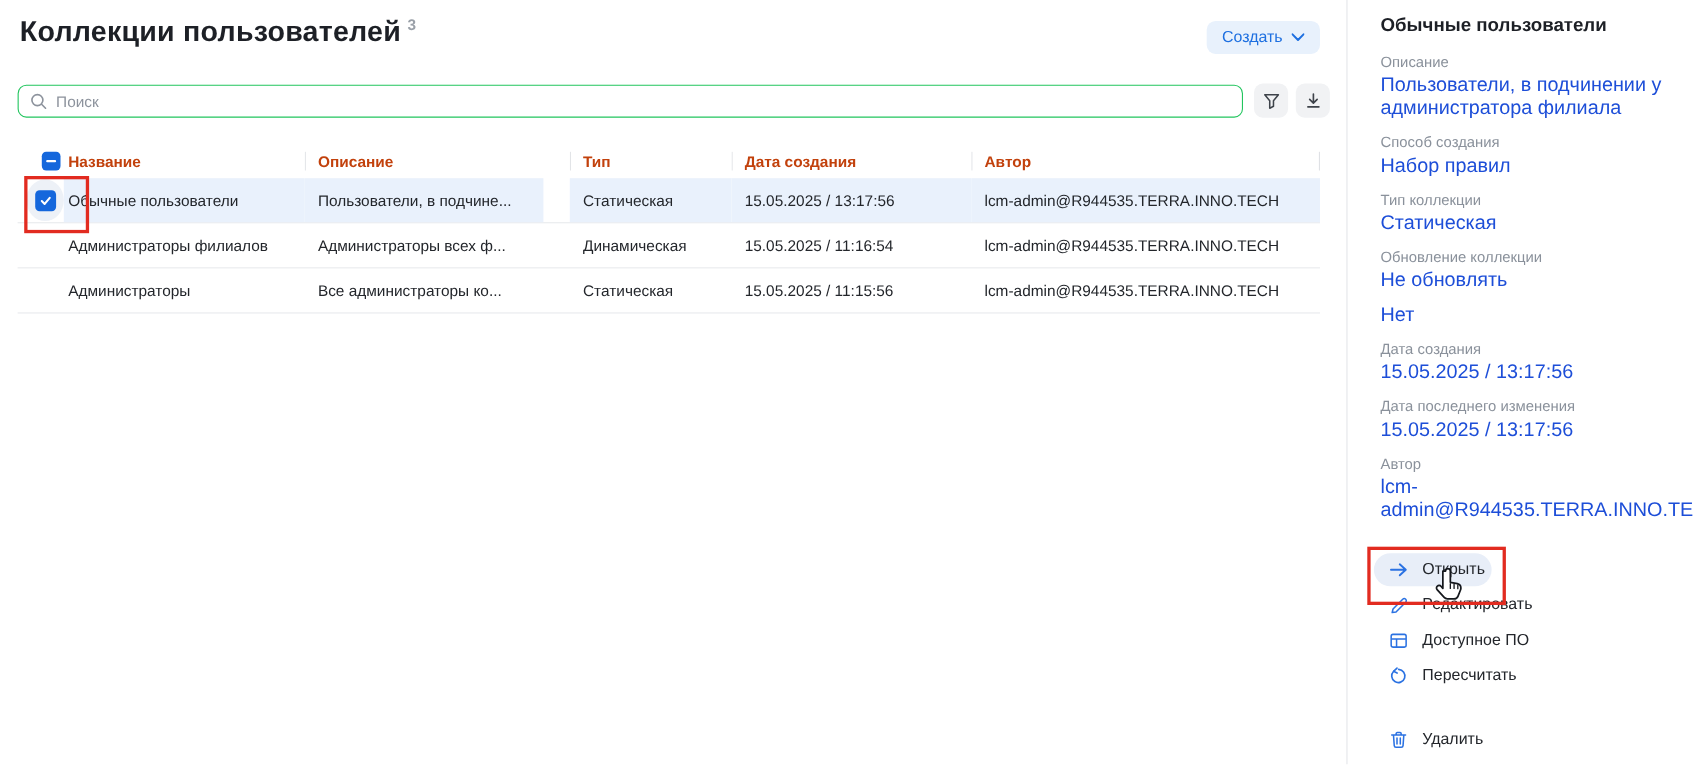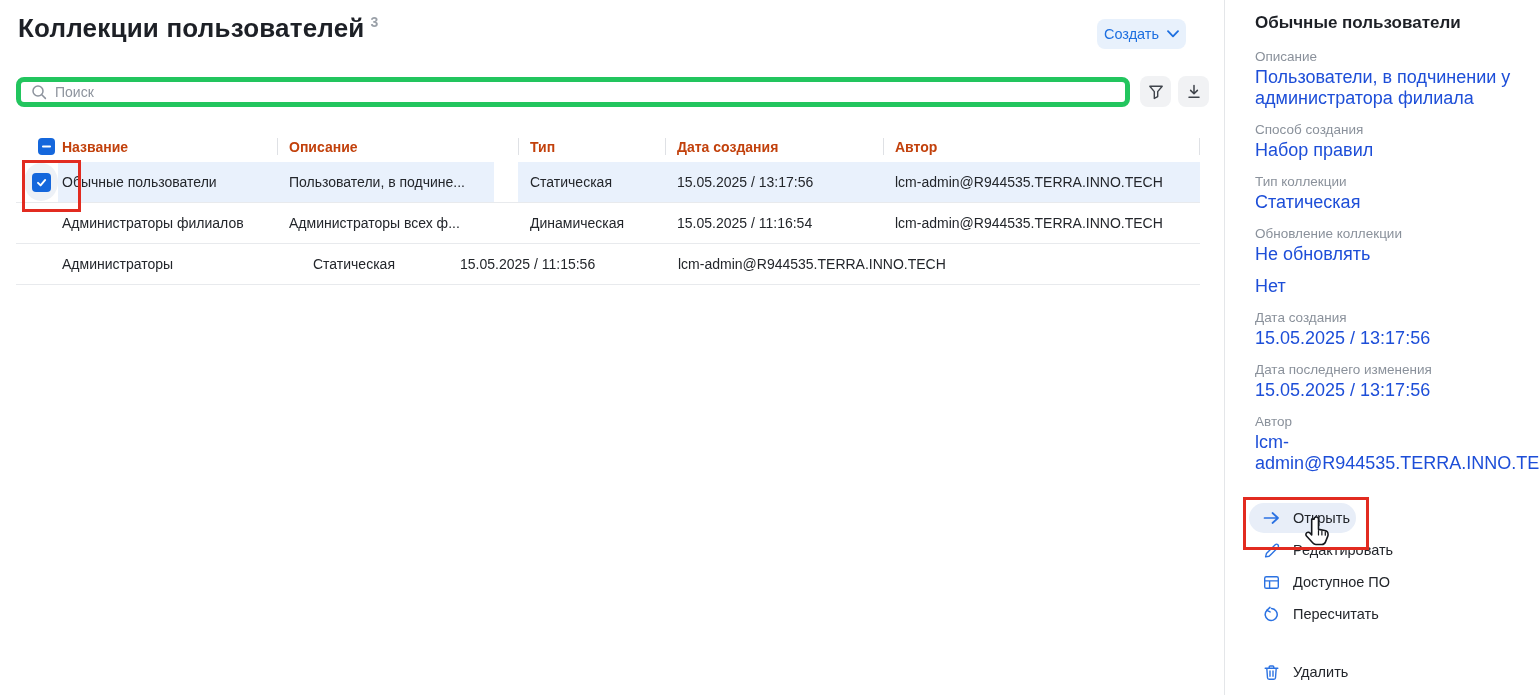--- a/index.html
+++ b/index.html
@@ -4,26 +4,26 @@
 <style>
   * { margin:0; padding:0; box-sizing:border-box; }
   html,body { width:1540px; height:695px; background:#fff; overflow:hidden;
     font-family:"Liberation Sans", sans-serif; color:#23262b; }
   .app { position:relative; width:1540px; height:695px; }
 
   
   .page-title { position:absolute; left:18px; top:13px; font-size:26px; font-weight:bold; color:#1d2026; letter-spacing:.2px; }
   .page-count { font-size:14px; font-weight:bold; color:#9aa0a8; vertical-align:super; margin-left:6px; }
 
-  .btn-create { position:absolute; left:1097px; top:19px; width:89px; height:30px; border:none;
+  .btn-create { position:absolute; left:1097px; top:19px; width:103px; height:30px; border:none;
     background:#e8f1fc; color:#1d6fe0; font-size:14.5px; font-family:inherit;
     border-radius:8px; display:flex; align-items:center; justify-content:center; gap:8px; cursor:pointer; }
 
   .search-wrap { position:absolute; left:16px; top:77px; width:1114px; height:30px;
-    border:5px solid #22c55e; border-radius:8px; background:#fff; display:flex; align-items:center; padding:0 10px; gap:8px; }
+    border:1px solid #22c55e; border-radius:8px; background:#fff; display:flex; align-items:center; padding:0 10px; gap:8px; }
   .search-input { border:none; outline:none; flex:1; font-size:14px; font-family:inherit; color:#23262b; background:transparent; }
   .search-input::placeholder { color:#8d939d; }
 
   .icon-btn { position:absolute; top:76px; width:31px; height:31px; border:none; border-radius:8px;
     background:#f1f2f4; display:flex; align-items:center; justify-content:center; cursor:pointer; }
   .icon-btn.filter { left:1140px; }
   .icon-btn.download { left:1178px; }
 
   
   .table { position:absolute; left:16px; top:131px; width:1184px; font-size:14px; }
@@ -150,20 +150,21 @@
       <div class="c1">Администраторы филиалов</div>
       <div class="c2">Администраторы всех ф...</div>
       <div class="c3">Динамическая</div>
       <div class="c4">15.05.2025 / 11:16:54</div>
       <div class="c5">lcm-admin@R944535.TERRA.INNO.TECH</div>
     </div>
 
     <div class="trow tbody-row">
       <div class="c0"></div>
       <div class="c1">Администраторы</div>
+      <div class="c2">Все администраторы ко...</div>
       <div class="c3">Статическая</div>
       <div class="c4">15.05.2025 / 11:15:56</div>
       <div class="c5">lcm-admin@R944535.TERRA.INNO.TECH</div>
     </div>
   </div>
 
   <aside class="sidebar">
     <div class="sb-title">Обычные пользователи</div>
 
     <div class="sb-fields">

